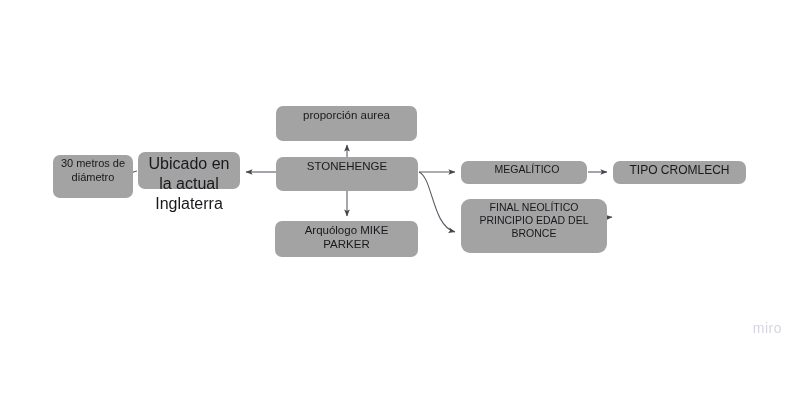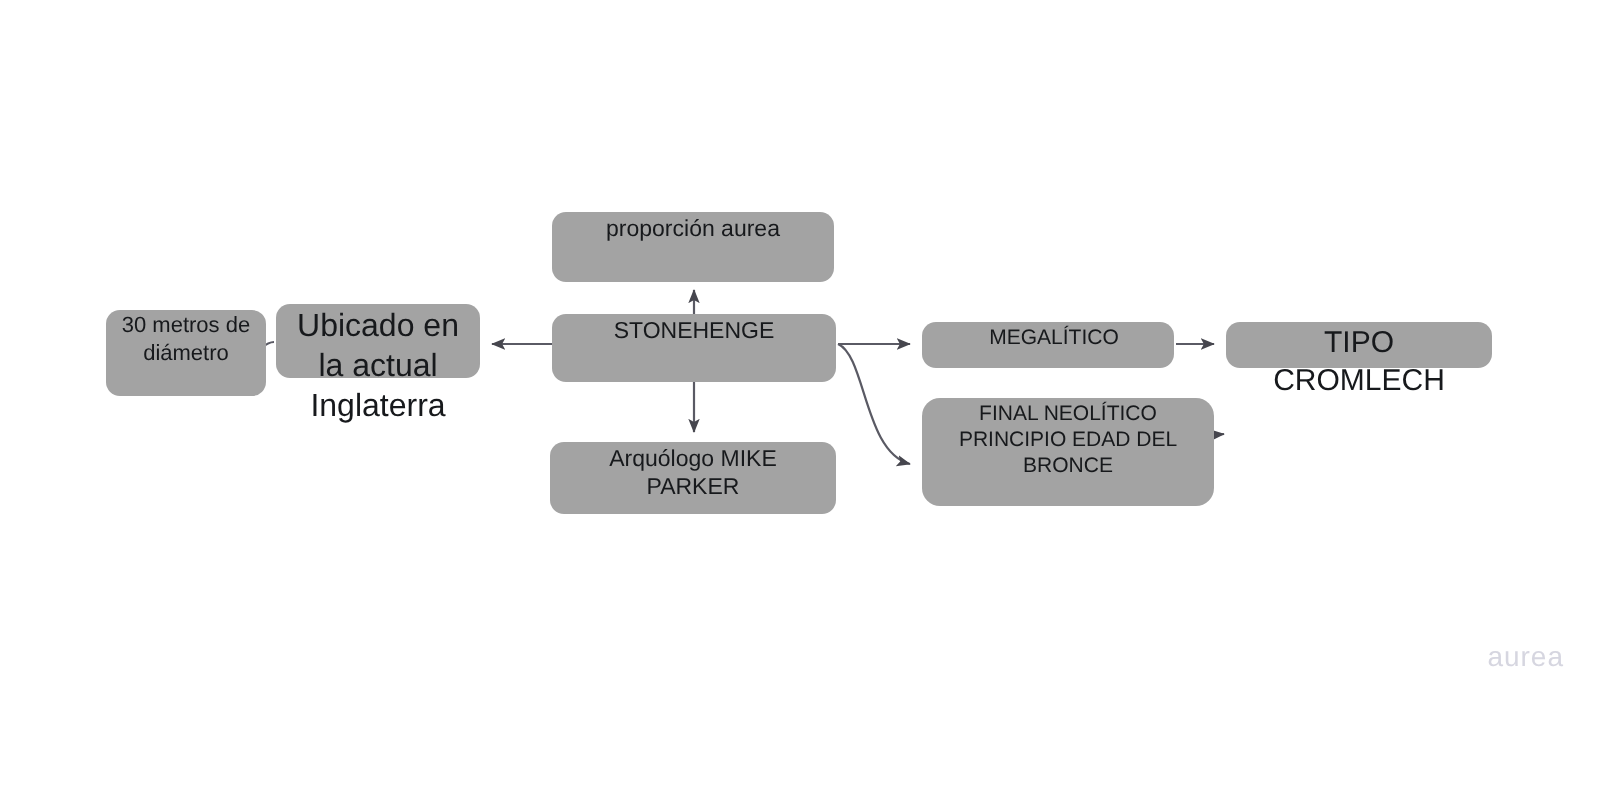--- a/index.html
+++ b/index.html
@@ -46,21 +46,21 @@
     width: 100%;
   }
 
   
   #node-proporcion-aurea { left: 276px; top: 106px; width: 141px; height: 35px; font-size: 11.5px; }
   #node-stonehenge       { left: 276px; top: 157px; width: 142px; height: 34px; font-size: 11.5px; }
   #node-arquologo        { left: 275px; top: 221px; width: 143px; height: 36px; font-size: 11.5px; }
   #node-ubicado          { left: 138px; top: 152px; width: 102px; height: 37px; font-size: 16px; }
   #node-30-metros        { left: 13px;  top: 155px; width: 80px;  height: 43px; font-size: 11px; margin-left: 40px; }
   #node-megalitico       { left: 461px; top: 161px; width: 126px; height: 23px; font-size: 10.5px; padding-left: 12px; }
-  #node-tipo-cromlech    { left: 613px; top: 161px; width: 133px; height: 23px; font-size: 15px; }
+  #node-tipo-cromlech    { left: 613px; top: 161px; width: 133px; height: 23px; font-size: 12px; }
   #node-final-neolitico  { left: 461px; top: 199px; width: 146px; height: 54px; font-size: 10.5px; border-radius: 9px; }
   #node-3100-2000        { left: 618px; top: 201px; width: 125px; height: 33px; font-size: 11px; }
 
   #watermark {
     position: absolute;
     right: 18px;
     bottom: 62px;
     font-family: "Liberation Sans", sans-serif;
     font-size: 14px;
     letter-spacing: 0.5px;
@@ -140,15 +140,15 @@
 
   <div class="node" id="node-tipo-cromlech">
     <span>TIPO CROMLECH</span>
   </div>
 
   <div class="node" id="node-final-neolitico">
     <span>FINAL NEOLÍTICO PRINCIPIO EDAD DEL BRONCE</span>
   </div>
 
 
-  <div id="watermark">aurea</div>
+  <div id="watermark">miro</div>
 
 </div>
 
 </body></html>

